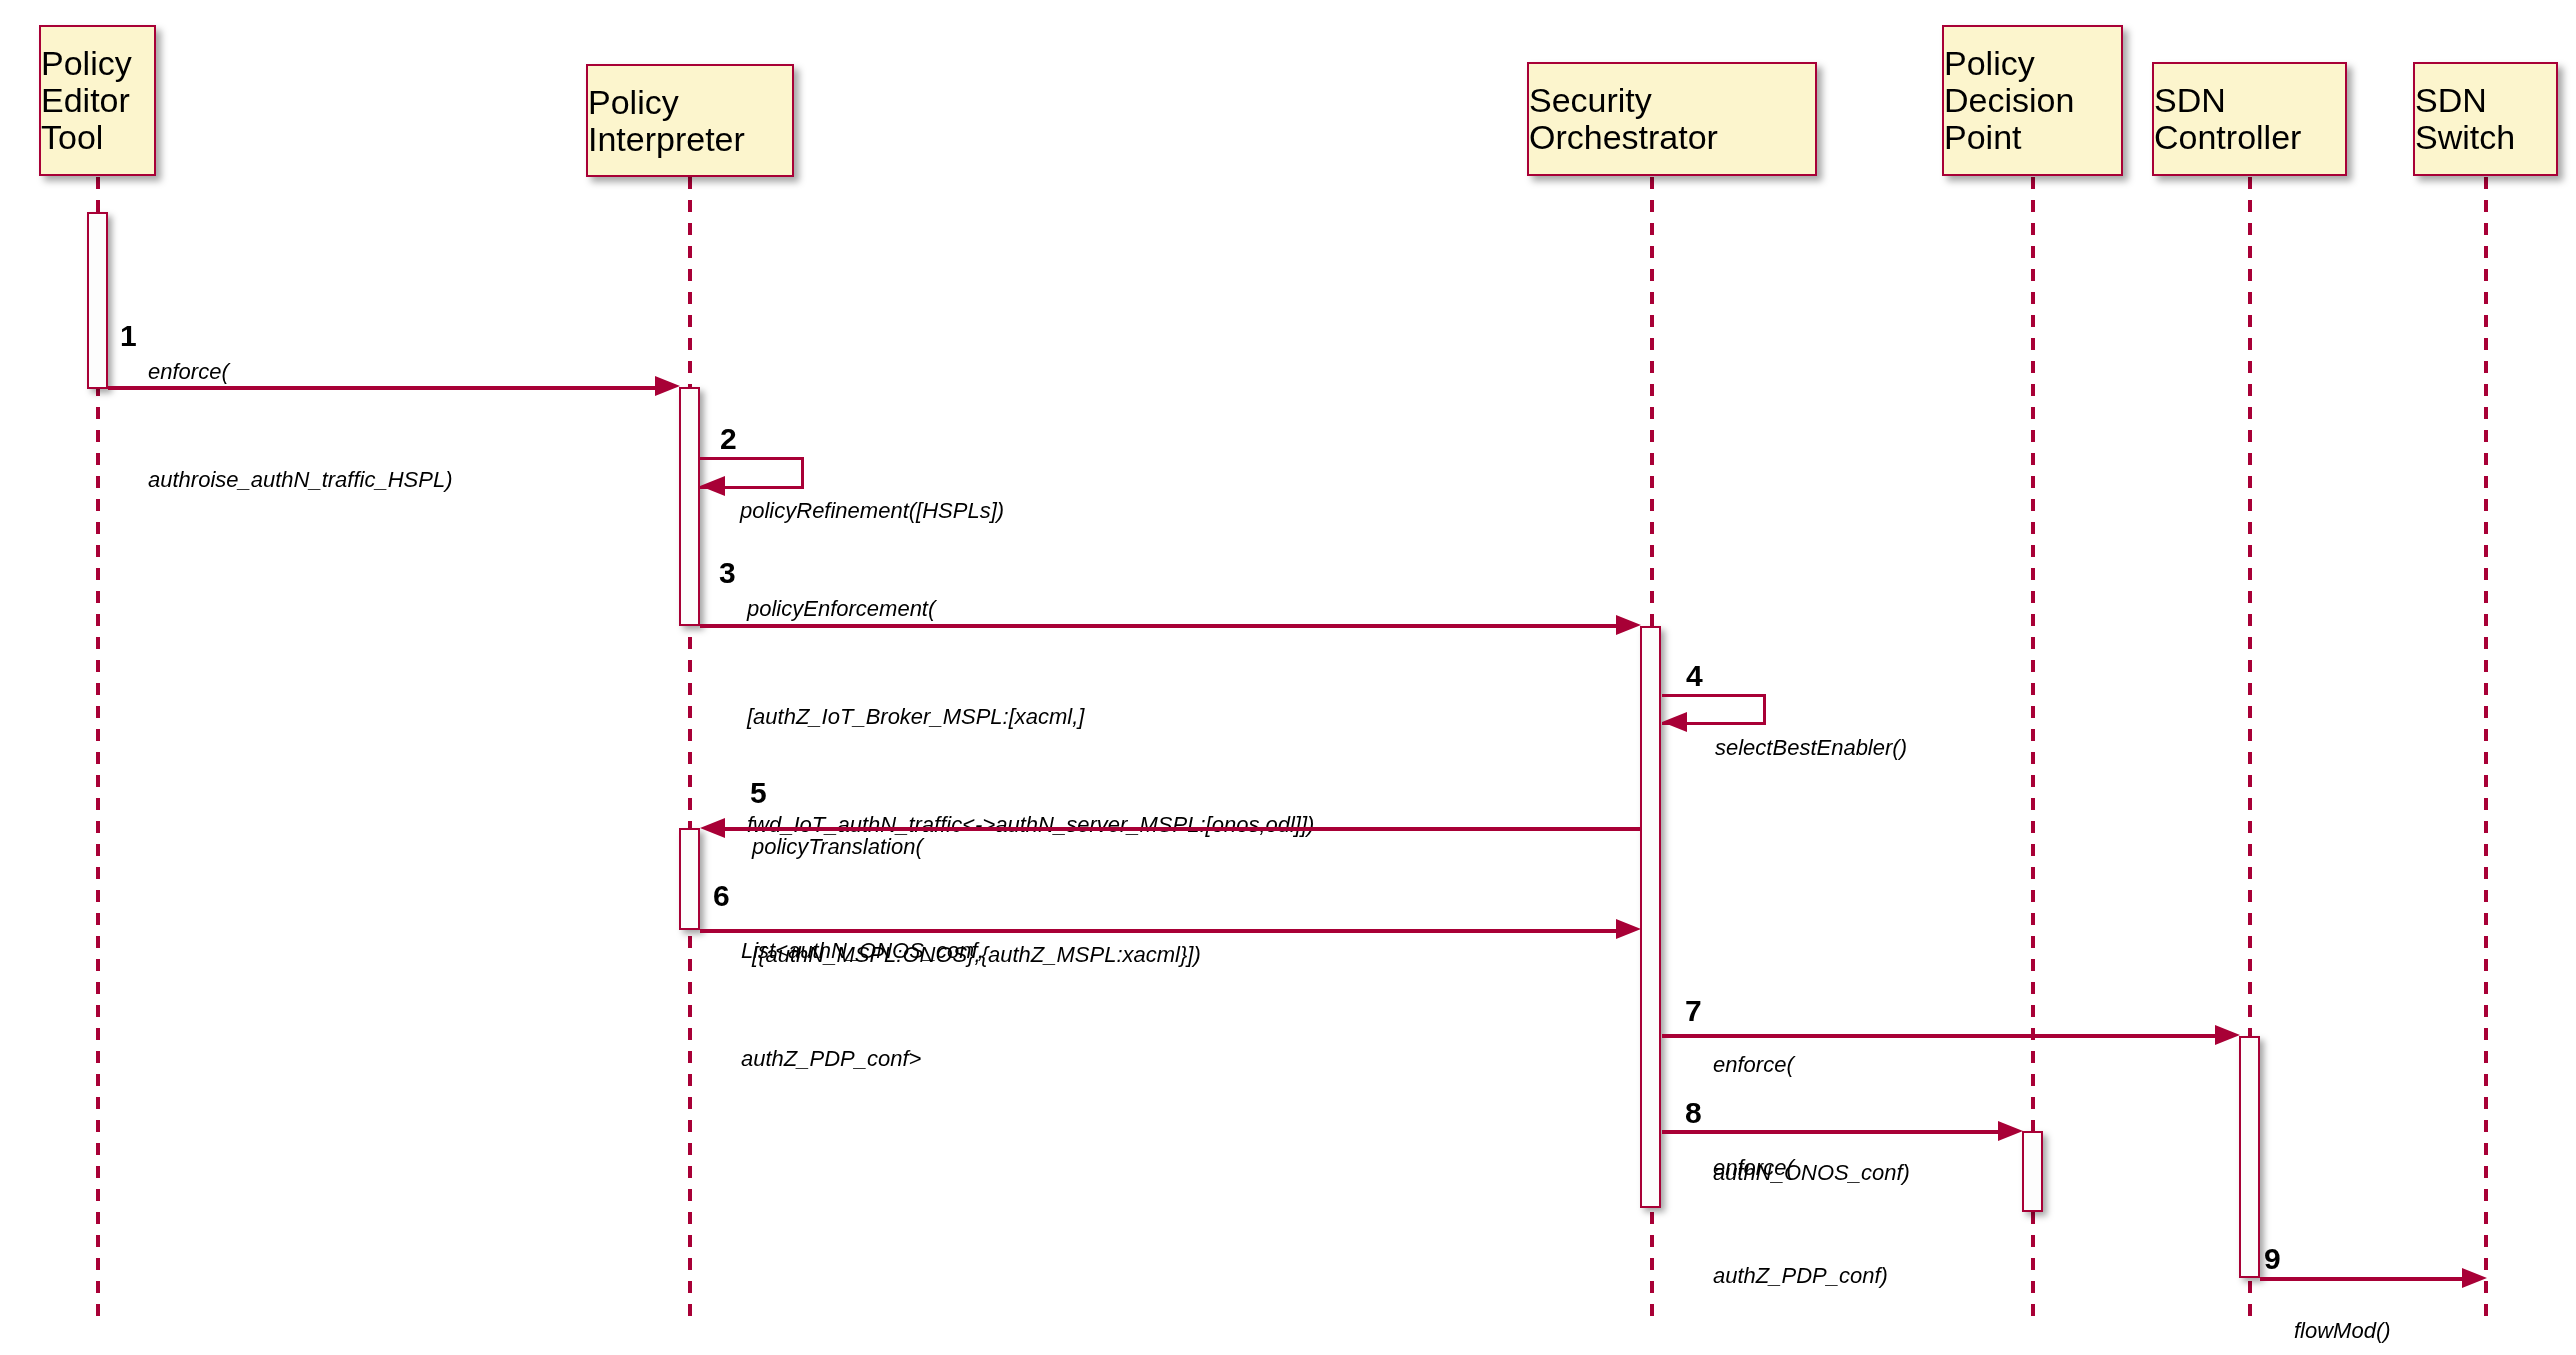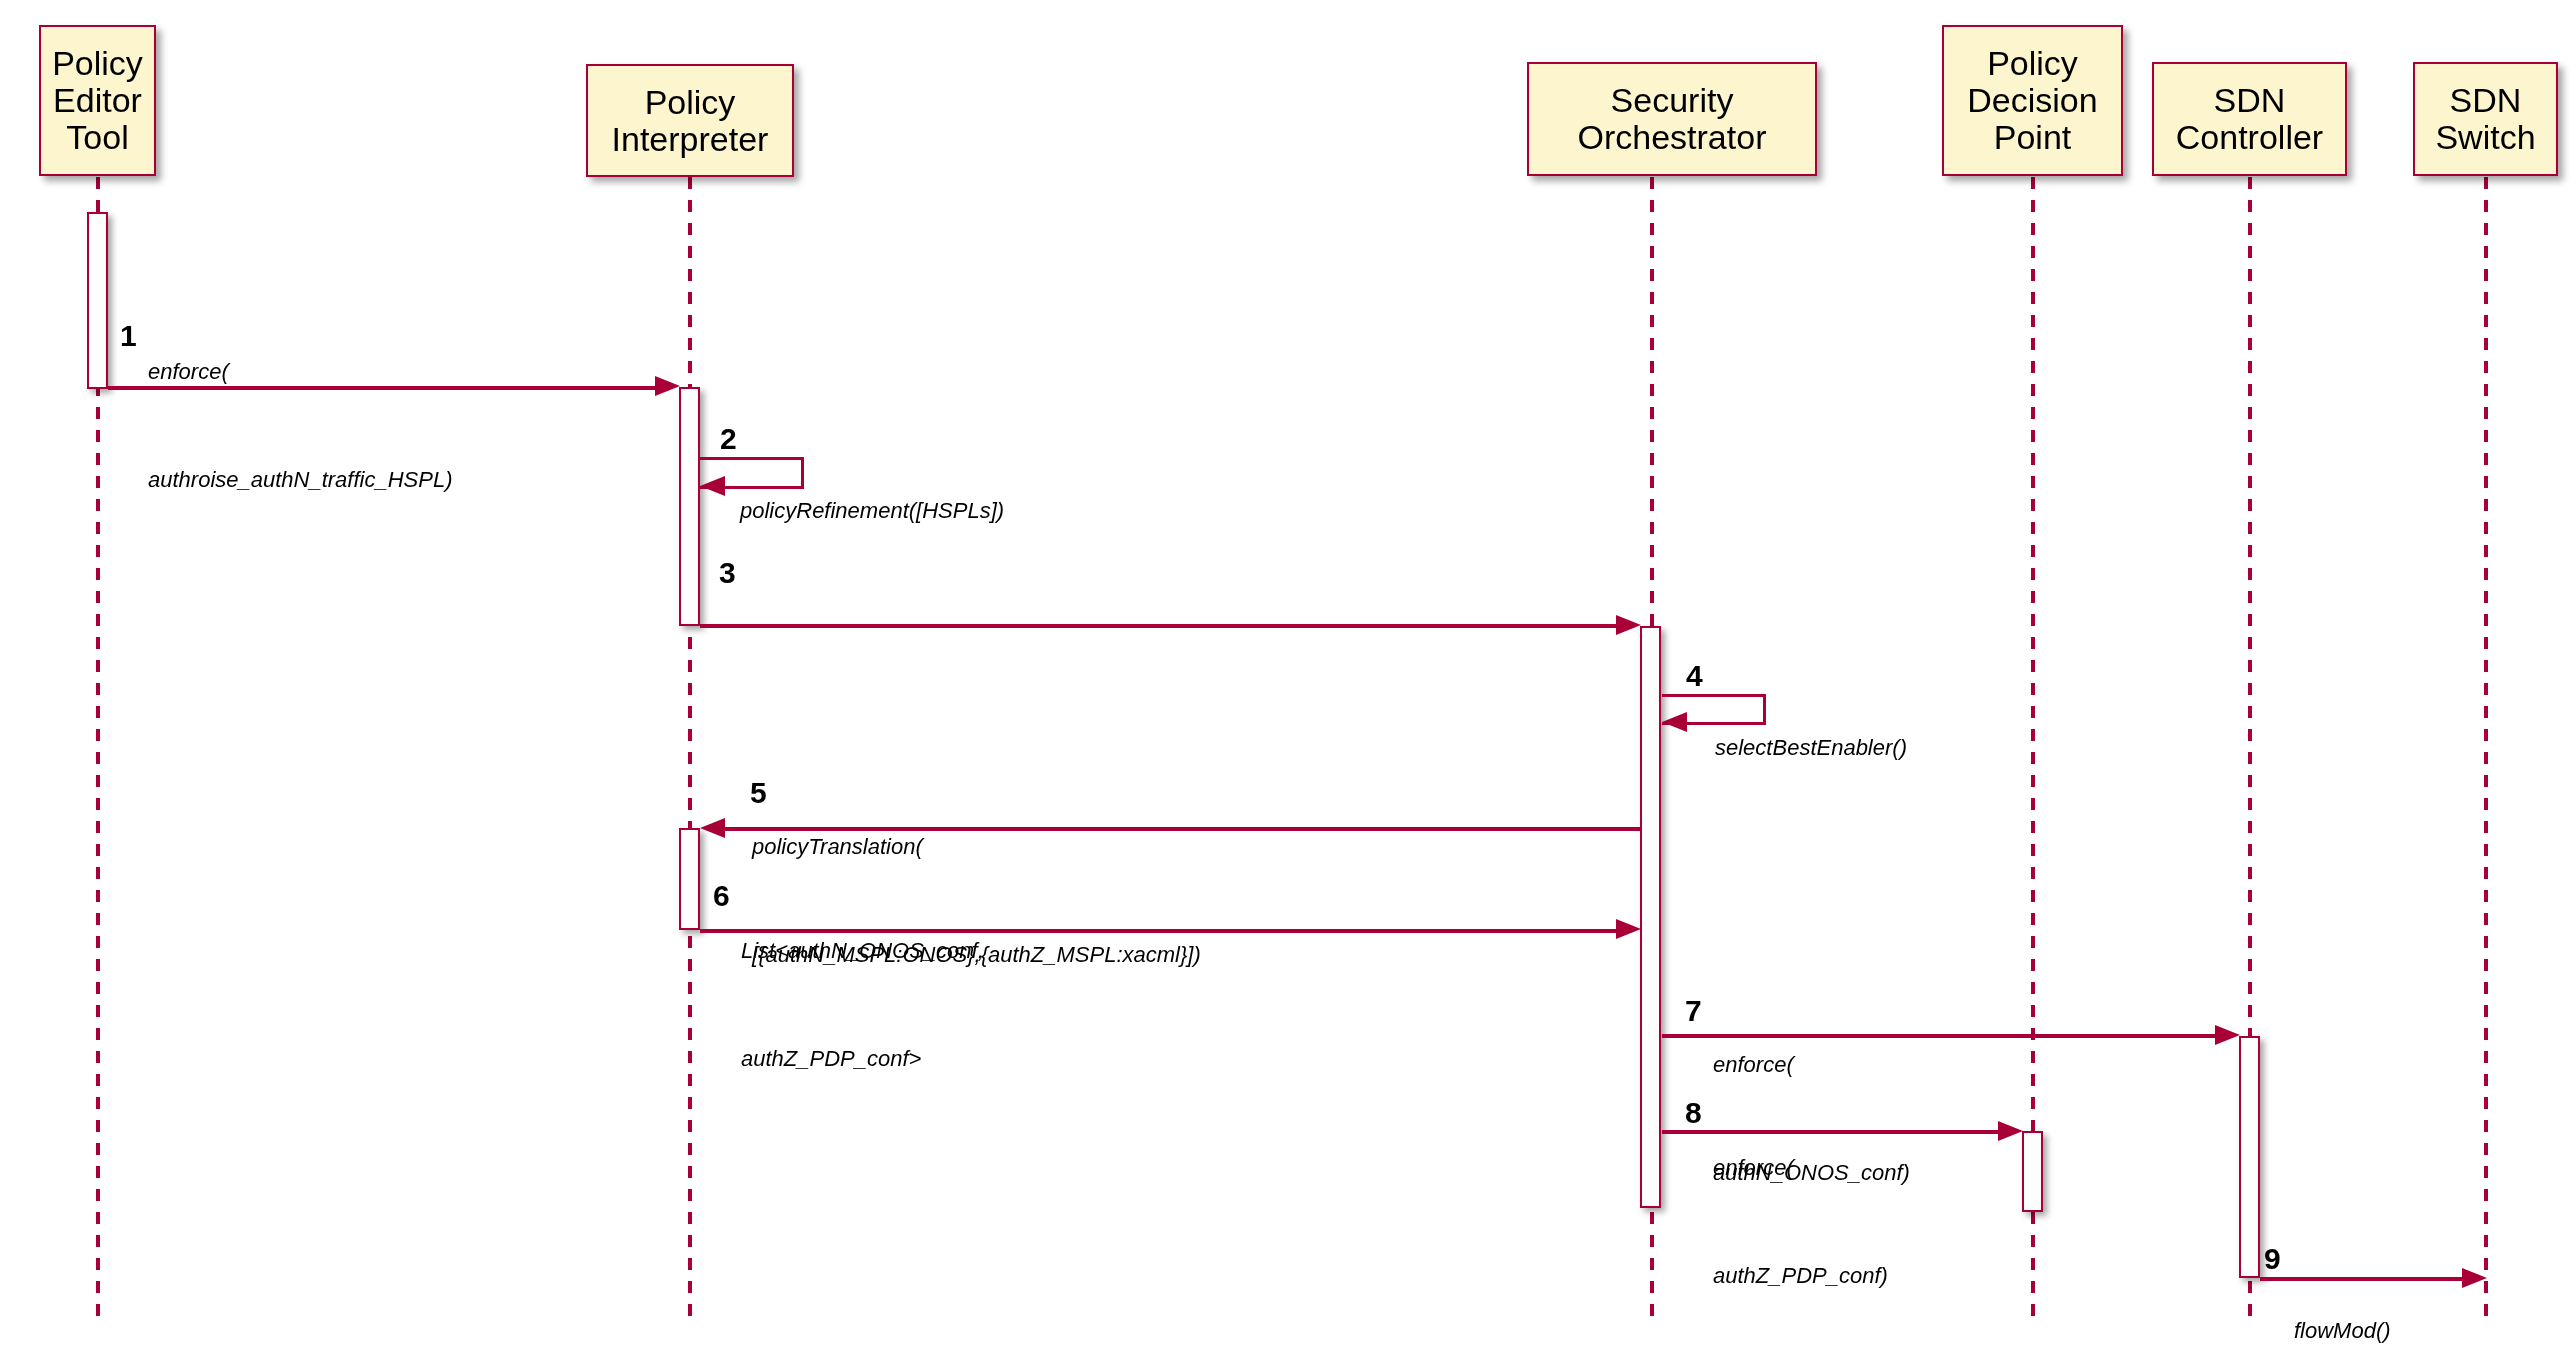--- a/index.html
+++ b/index.html
@@ -15,21 +15,21 @@
     position:relative;width:2576px;height:1356px;background:var(--bg);overflow:hidden;
     font-family:"Liberation Sans","DejaVu Sans",sans-serif;color:var(--ink);
   }
   .lifeline{
     position:absolute;width:3.5px;top:177px;height:1144px;
     background:repeating-linear-gradient(to bottom,var(--line) 0 12px,transparent 12px 23px);
   }
   .pbox{
     position:absolute;background:var(--fill);border:2.8px solid var(--line);
     box-shadow:5px 5px 7px rgba(0,0,0,0.35);
-    display:flex;flex-direction:column;align-items:center;justify-content:center;
+    display:flex;flex-direction:column;align-items:flex-start;justify-content:center;
     font-size:34px;line-height:37px;text-align:center;
   }
   .act{
     position:absolute;width:21px;background:var(--act);border:2.8px solid var(--line);
     box-shadow:4.2px 4.2px 6.4px rgba(0,0,0,0.35);
   }
   .aline{position:absolute;height:3.5px;background:var(--line);}
   .ah-r{position:absolute;width:0;height:0;border-top:10.6px solid transparent;border-bottom:10.6px solid transparent;border-left:25.4px solid var(--line);}
   .ah-l{position:absolute;width:0;height:0;border-top:10.6px solid transparent;border-bottom:10.6px solid transparent;border-right:25.4px solid var(--line);}
   .loop{position:absolute;border:3.5px solid var(--line);border-left:none;}
@@ -91,20 +91,25 @@
   <div class="ah-r" style="left:655px;top:376px"></div>
 
   <span class="mnum" style="left:720px;top:421px">2</span>
   <div class="mtext" style="left:740px;top:421px">
     <div>policyRefinement([HSPLs])</div>
   </div>
   <div class="loop" style="left:700px;top:457px;width:104px;height:32px"></div>
   <div class="ah-l" style="left:700px;top:476px"></div>
 
   <span class="mnum" style="left:719px;top:555px">3</span>
+  <div class="mtext" style="left:747px;top:519px">
+    <div>policyEnforcement(</div>
+    <div>[authZ_IoT_Broker_MSPL:[xacml,]</div>
+    <div>fwd_IoT_authN_traffic&lt;-&gt;authN_server_MSPL:[onos,odl]])</div>
+  </div>
   <div class="aline" style="left:700px;top:624px;width:919px"></div>
   <div class="ah-r" style="left:1616px;top:615px"></div>
 
   <span class="mnum" style="left:1686px;top:658px">4</span>
   <div class="mtext" style="left:1715px;top:658px">
     <div>selectBestEnabler()</div>
   </div>
   <div class="loop" style="left:1662px;top:694px;width:104px;height:31px"></div>
   <div class="ah-l" style="left:1662px;top:712px"></div>
 

